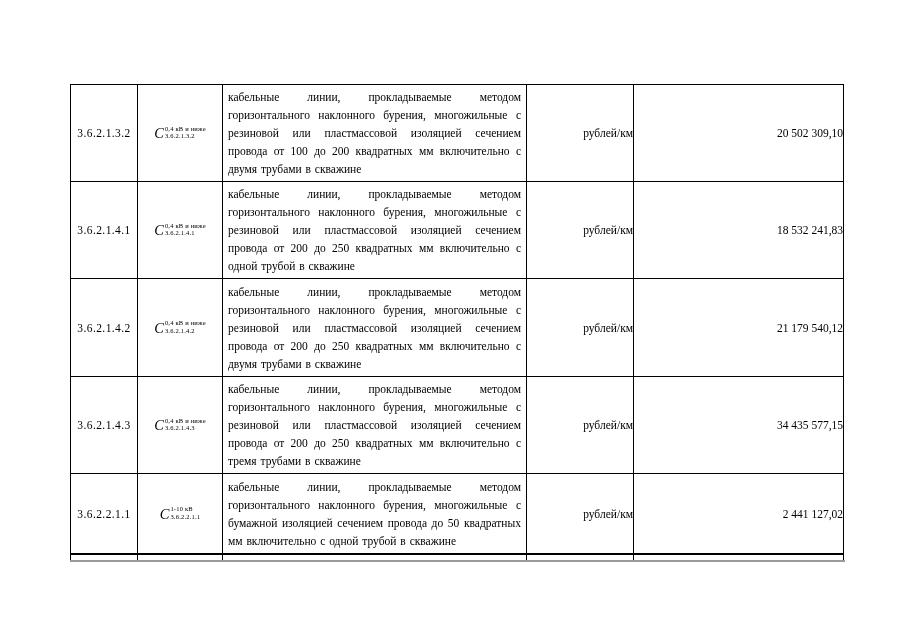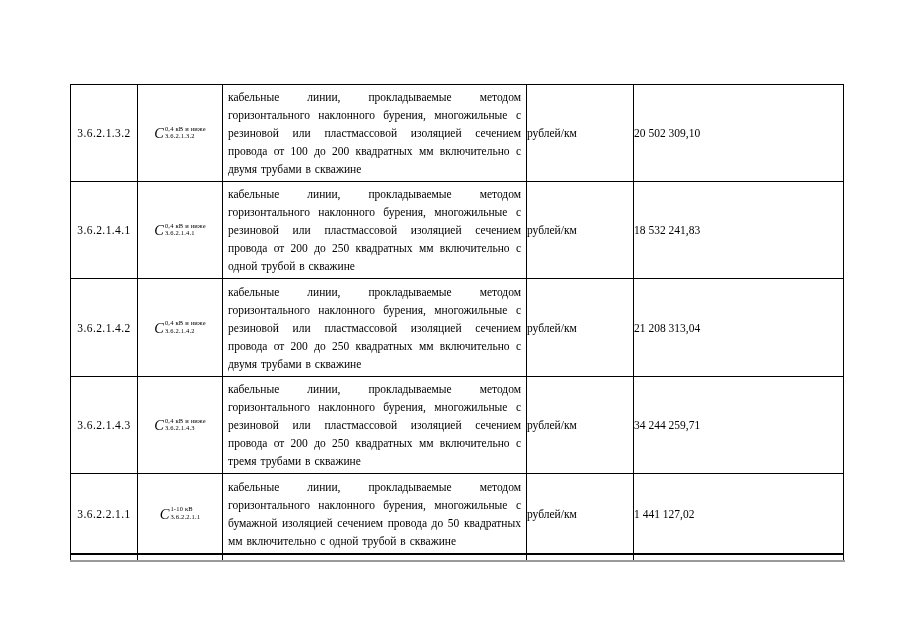--- a/index.html
+++ b/index.html
@@ -90,21 +90,21 @@
     text-align: justify;
     vertical-align: middle;
     font-size: 11.5px;
     line-height: 18px;
     padding: 3px 5px;
     word-spacing: 1px;
   }
   tr.r-cut td.desc { padding-top: 4px; }
 
   td.unit, td.value {
-    text-align: left;
+    text-align: right;
     vertical-align: middle;
     font-size: 11.5px;
   }
   tr.r-cut td.unit, tr.r-cut td.value { padding-top: 18px; }
 </style>
 </head>
 <body>
 
 <div class="page">
   <div class="table-wrap">
@@ -156,53 +156,53 @@
             <span class="fwrap">
                 <span class="fbase">C</span>
                 <span class="fstack">
                   <span class="fsup">0,4 кВ и ниже</span>
                   <span class="fsub">3.6.2.1.4.2</span>
                 </span>
               </span>
           </td>
           <td class="desc">кабельные линии, прокладываемые методом горизонтального наклонного бурения, многожильные с резиновой или пластмассовой изоляцией сечением провода от 200 до 250 квадратных мм включительно с двумя трубами в скважине</td>
           <td class="unit">рублей/км</td>
-          <td class="value">21 208 313,04</td>
+          <td class="value">21 179 540,12</td>
         </tr>
 
         <tr class="r-std">
           <td class="index">3.6.2.1.4.3</td>
           <td class="formula">
             <span class="fwrap">
                 <span class="fbase">C</span>
                 <span class="fstack">
                   <span class="fsup">0,4 кВ и ниже</span>
                   <span class="fsub">3.6.2.1.4.3</span>
                 </span>
               </span>
           </td>
           <td class="desc">кабельные линии, прокладываемые методом горизонтального наклонного бурения, многожильные с резиновой или пластмассовой изоляцией сечением провода от 200 до 250 квадратных мм включительно с тремя трубами в скважине</td>
           <td class="unit">рублей/км</td>
-          <td class="value">34 244 259,71</td>
+          <td class="value">34 435 577,15</td>
         </tr>
 
         <tr class="r-mid">
           <td class="index">3.6.2.2.1.1</td>
           <td class="formula">
             <span class="fwrap">
                 <span class="fbase">C</span>
                 <span class="fstack">
                   <span class="fsup">1-10 кВ</span>
                   <span class="fsub">3.6.2.2.1.1</span>
                 </span>
               </span>
           </td>
           <td class="desc">кабельные линии, прокладываемые методом горизонтального наклонного бурения, многожильные с бумажной изоляцией сечением провода до 50 квадратных мм включительно с одной трубой в скважине</td>
           <td class="unit">рублей/км</td>
-          <td class="value">1 441 127,02</td>
+          <td class="value">2 441 127,02</td>
         </tr>
 
         <tr class="r-cut">
           <td class="index">3.6.2.2.2.1</td>
           <td class="formula">
             
           </td>
           <td class="desc">кабельные линии, прокладываемые методом горизонтального наклонного бурения, многожильные с бумажной изоляцией сечением</td>
           <td class="unit">рублей/км</td>
           <td class="value">8 229 690,19</td>

